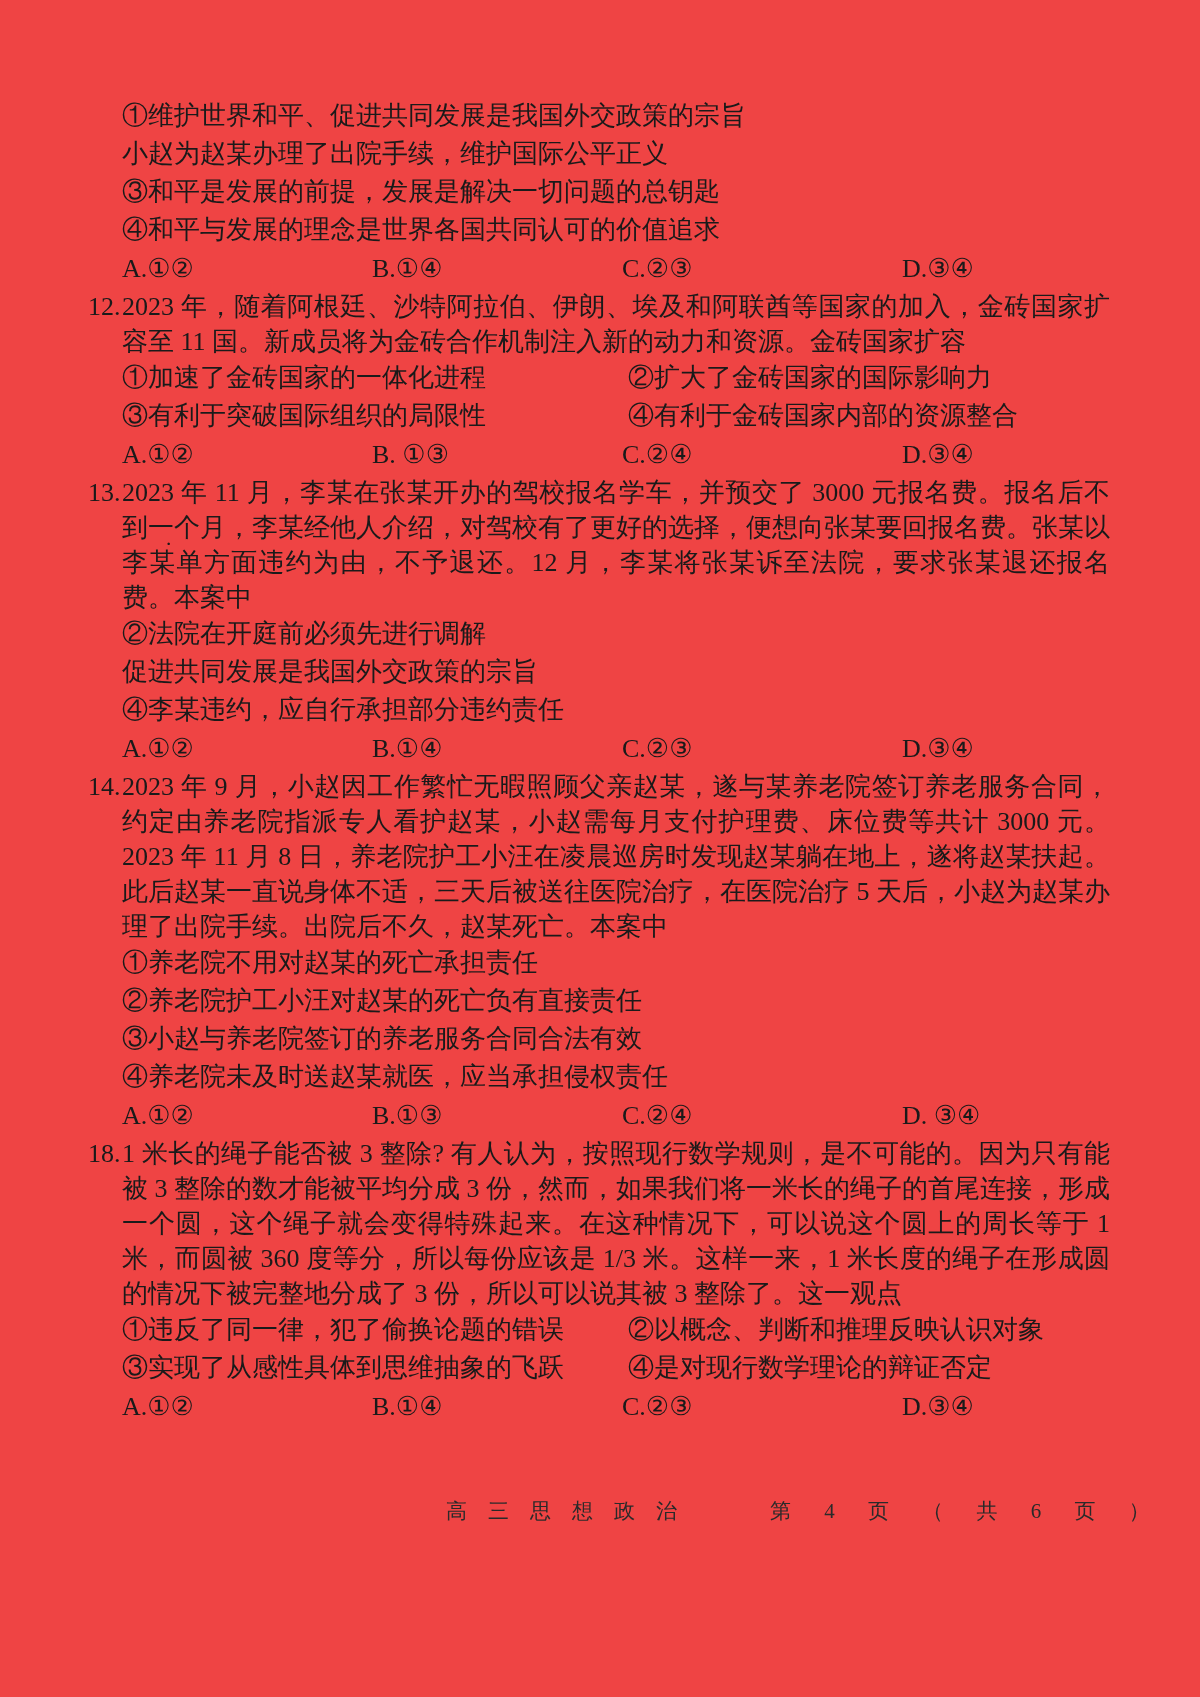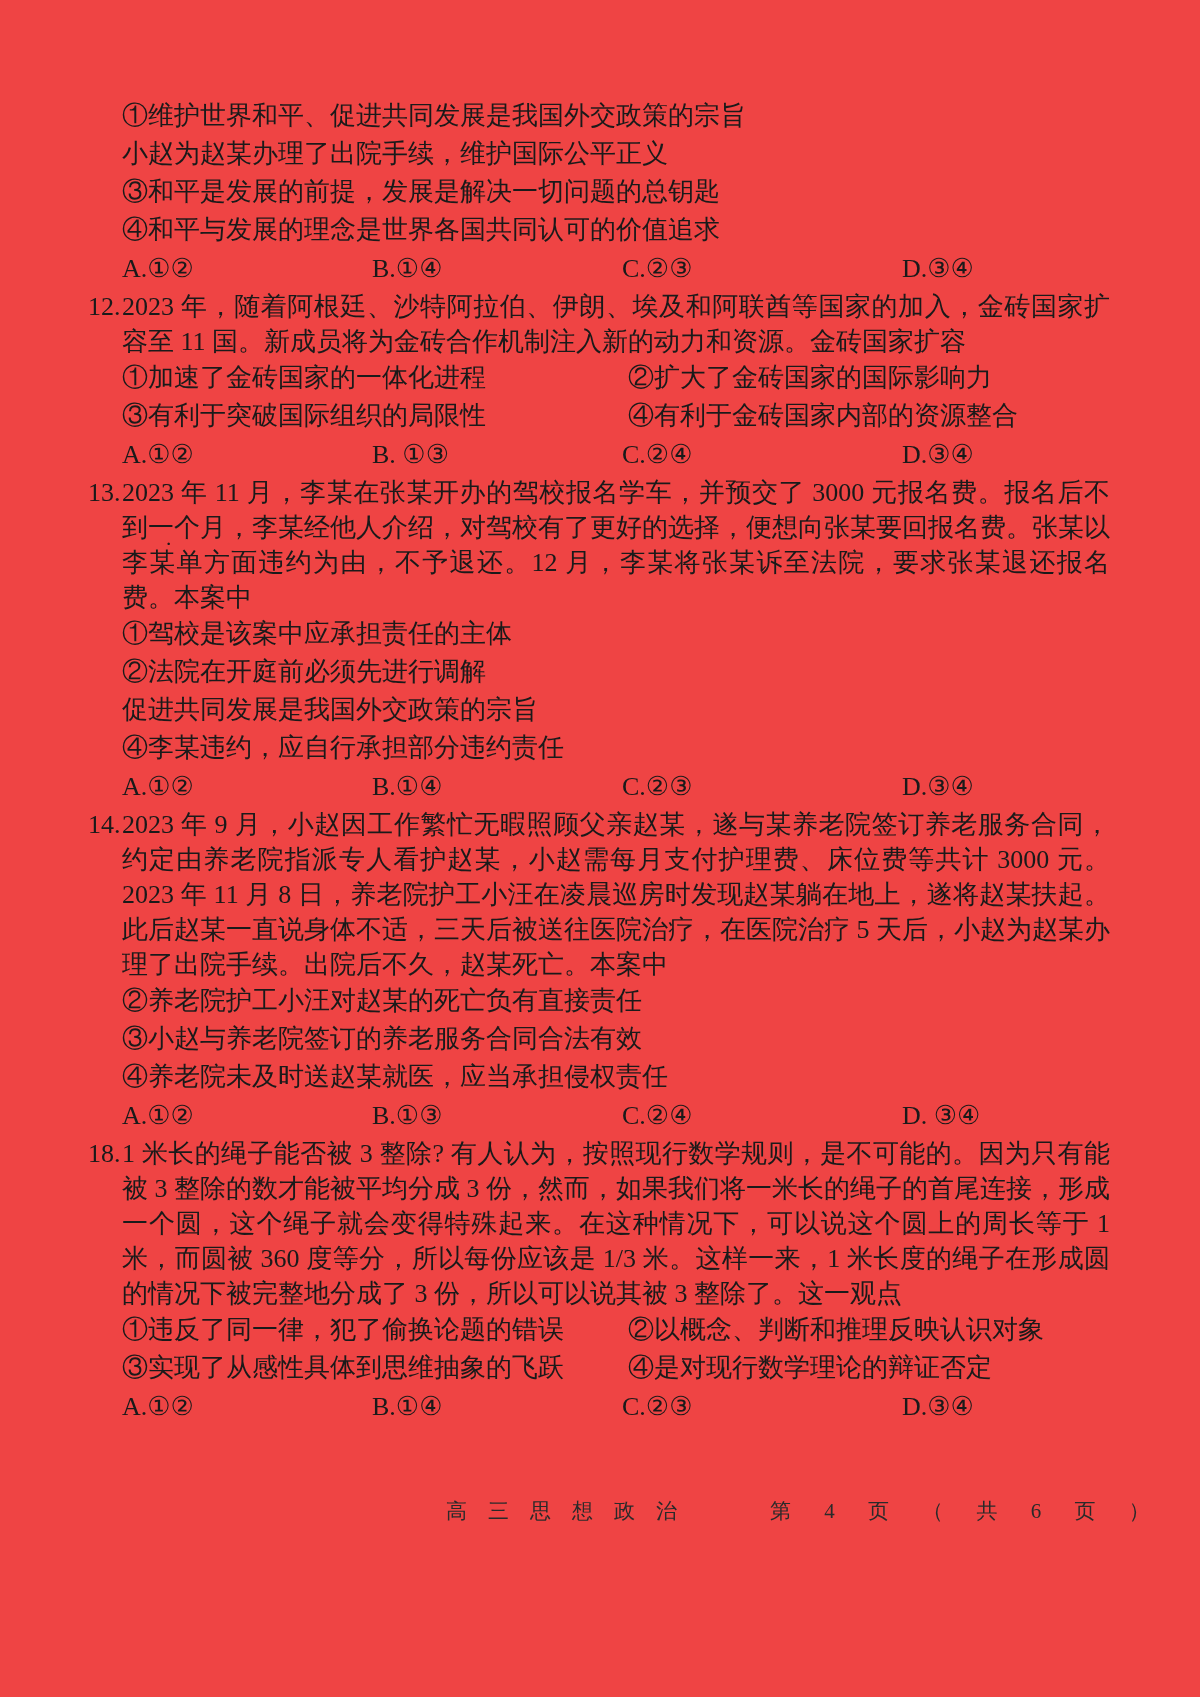--- a/index.html
+++ b/index.html
@@ -116,35 +116,35 @@
         <span class="ans-b">B. ①③</span>
         <span class="ans-c">C.②④</span>
         <span class="ans-d">D.③④</span>
       </div>
     </div>
 
     <div class="question">
       <span class="qnum">13.</span>
       <p class="stem">2023 年 11 月，李某在张某开办的驾校报名学车，并预交了 3000 元报名费。报名后不到一个月，李某经他人介绍，对驾校有了更好的选择，便想向张某要回报名费。张某以李某单方面违约为由，不予退还。12 月，李某将张某诉至法院，要求张某退还报名费。本案中</p>
       <span class="stray-dot">·</span>
-      <div class="opt-line">①驾校是该案中应承担责任的主体</div>
       <div class="opt-line">②法院在开庭前必须先进行调解</div>
       <div class="opt-line">促进共同发展是我国外交政策的宗旨</div>
       <div class="opt-line">④李某违约，应自行承担部分违约责任</div>
       <div class="answer-row">
         <span class="ans-a">A.①②</span>
         <span class="ans-b">B.①④</span>
         <span class="ans-c">C.②③</span>
         <span class="ans-d">D.③④</span>
       </div>
     </div>
 
     <div class="question">
       <span class="qnum">14.</span>
       <p class="stem">2023 年 9 月，小赵因工作繁忙无暇照顾父亲赵某，遂与某养老院签订养老服务合同，约定由养老院指派专人看护赵某，小赵需每月支付护理费、床位费等共计 3000 元。2023 年 11 月 8 日，养老院护工小汪在凌晨巡房时发现赵某躺在地上，遂将赵某扶起。此后赵某一直说身体不适，三天后被送往医院治疗，在医院治疗 5 天后，小赵为赵某办理了出院手续。出院后不久，赵某死亡。本案中</p>
+      <div class="opt-line">①养老院不用对赵某的死亡承担责任</div>
       <div class="opt-line">②养老院护工小汪对赵某的死亡负有直接责任</div>
       <div class="opt-line">③小赵与养老院签订的养老服务合同合法有效</div>
       <div class="opt-line">④养老院未及时送赵某就医，应当承担侵权责任</div>
       <div class="answer-row">
         <span class="ans-a">A.①②</span>
         <span class="ans-b">B.①③</span>
         <span class="ans-c">C.②④</span>
         <span class="ans-d">D. ③④</span>
       </div>
     </div>

